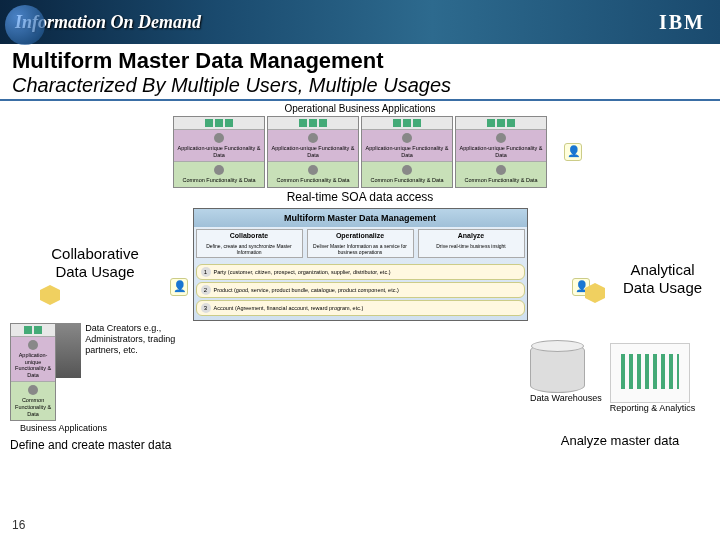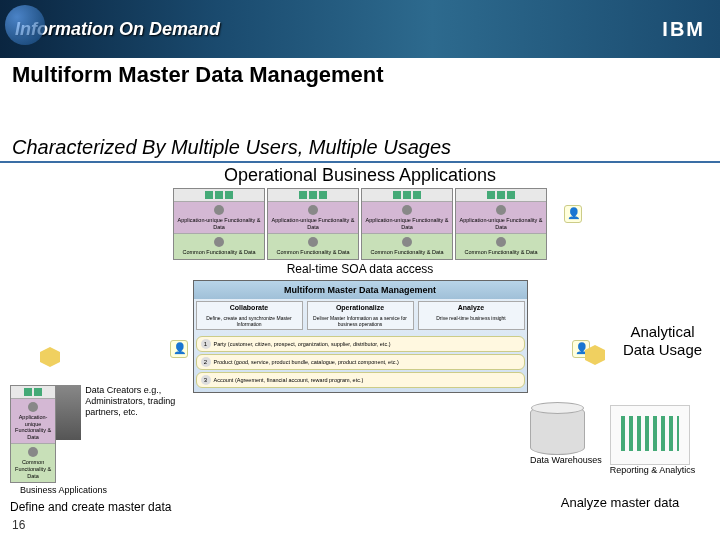--- a/index.html
+++ b/index.html
@@ -1,28 +1,28 @@
 <!DOCTYPE html>
 <html><head>
 <meta charset="utf-8">
 <style>
   * { box-sizing: border-box; margin: 0; padding: 0; }
   body { width: 720px; height: 540px; font-family: Arial, sans-serif; background: #fff; overflow: hidden; position: relative; }
   
-  .banner { height: 58px; background: linear-gradient(90deg, #0a2540 0%, #1a4a6e 30%, #2d6a8e 60%, #1a4a6e 100%); display: flex; align-items: center; justify-content: space-between; padding: 0 15px; position: relative; }
+  .banner { height: 44px; background: linear-gradient(90deg, #0a2540 0%, #1a4a6e 30%, #2d6a8e 60%, #1a4a6e 100%); display: flex; align-items: center; justify-content: space-between; padding: 0 15px; position: relative; font-family: Liberation Serif, serif; }
   .banner-title { color: #fff; font-size: 18px; font-weight: bold; font-style: italic; text-shadow: 1px 1px 2px #000; }
   .ibm-logo { color: #fff; font-size: 20px; font-weight: bold; letter-spacing: 2px; text-align: right; }
   .banner-globe { position: absolute; left: 5px; top: 5px; width: 40px; height: 40px; border-radius: 50%; background: radial-gradient(circle at 30% 30%, #6af, #147); opacity: 0.7; }
   
   .title-main { font-size: 22px; font-weight: bold; color: #000; padding: 4px 12px 0; }
-  .title-sub { font-size: 20px; font-style: italic; color: #000; padding: 0 12px 2px; border-bottom: 2px solid #3a6ea5; margin-bottom: 2px; margin-top: 48px; }
+  .title-sub { font-size: 20px; font-style: italic; color: #000; padding: 0 12px 2px; border-bottom: 2px solid #3a6ea5; margin-bottom: 2px; }
   
   .content { position: relative; padding: 0 10px; }
   
-  .section-label { text-align: center; font-size: 18px; color: #000; margin: 0 0; }
+  .section-label { text-align: center; font-size: 10px; color: #000; margin: 0 0; }
   
   .top-apps { display: flex; justify-content: center; gap: 2px; margin: 2px 0; }
   .app-box { width: 92px; border: 1px solid #888; background: #f5f5f5; }
   .app-icon-row { height: 12px; background: #e8e8e8; display: flex; justify-content: center; align-items: center; gap: 2px; }
   .app-icon-row span { width: 8px; height: 8px; background: #4a7; display: inline-block; }
   .app-cell { font-size: 5.5px; text-align: center; padding: 3px 2px; line-height: 1.2; }
   .app-cell.unique { background: #d4b8d4; border-top: 1px solid #aaa; }
   .app-cell.common { background: #c8e0b8; border-top: 1px solid #aaa; }
   .app-cell .gear { width: 10px; height: 10px; border-radius: 50%; background: #888; margin: 0 auto 2px; display: block; }
   
@@ -119,20 +119,21 @@
         </div>
       <div class="app-cell unique"><span class="gear"></span><span>Application-unique Functionality &amp; Data</span></div>
       <div class="app-cell common"><span class="gear"></span><span>Common Functionality &amp; Data</span></div>
     </div>
   </div>
 
   <span class="user-icon u1"></span>
 
   <div class="soa-label">Real-time SOA data access</div>
 
+  <div class="side-label collab">Collaborative Data Usage</div>
   <span class="hex-icon" style="position:absolute; left:40px; top:182px;"></span>
   <span class="user-icon u2"></span>
 
   <div class="mdm-box">
     <div class="mdm-title">Multiform Master Data Management</div>
     <div class="mdm-cols">
       <div class="mdm-col">
         <div class="mdm-col-h">Collaborate</div>
         <div class="mdm-col-d">Define, create and synchronize Master Information</div>
       </div>

